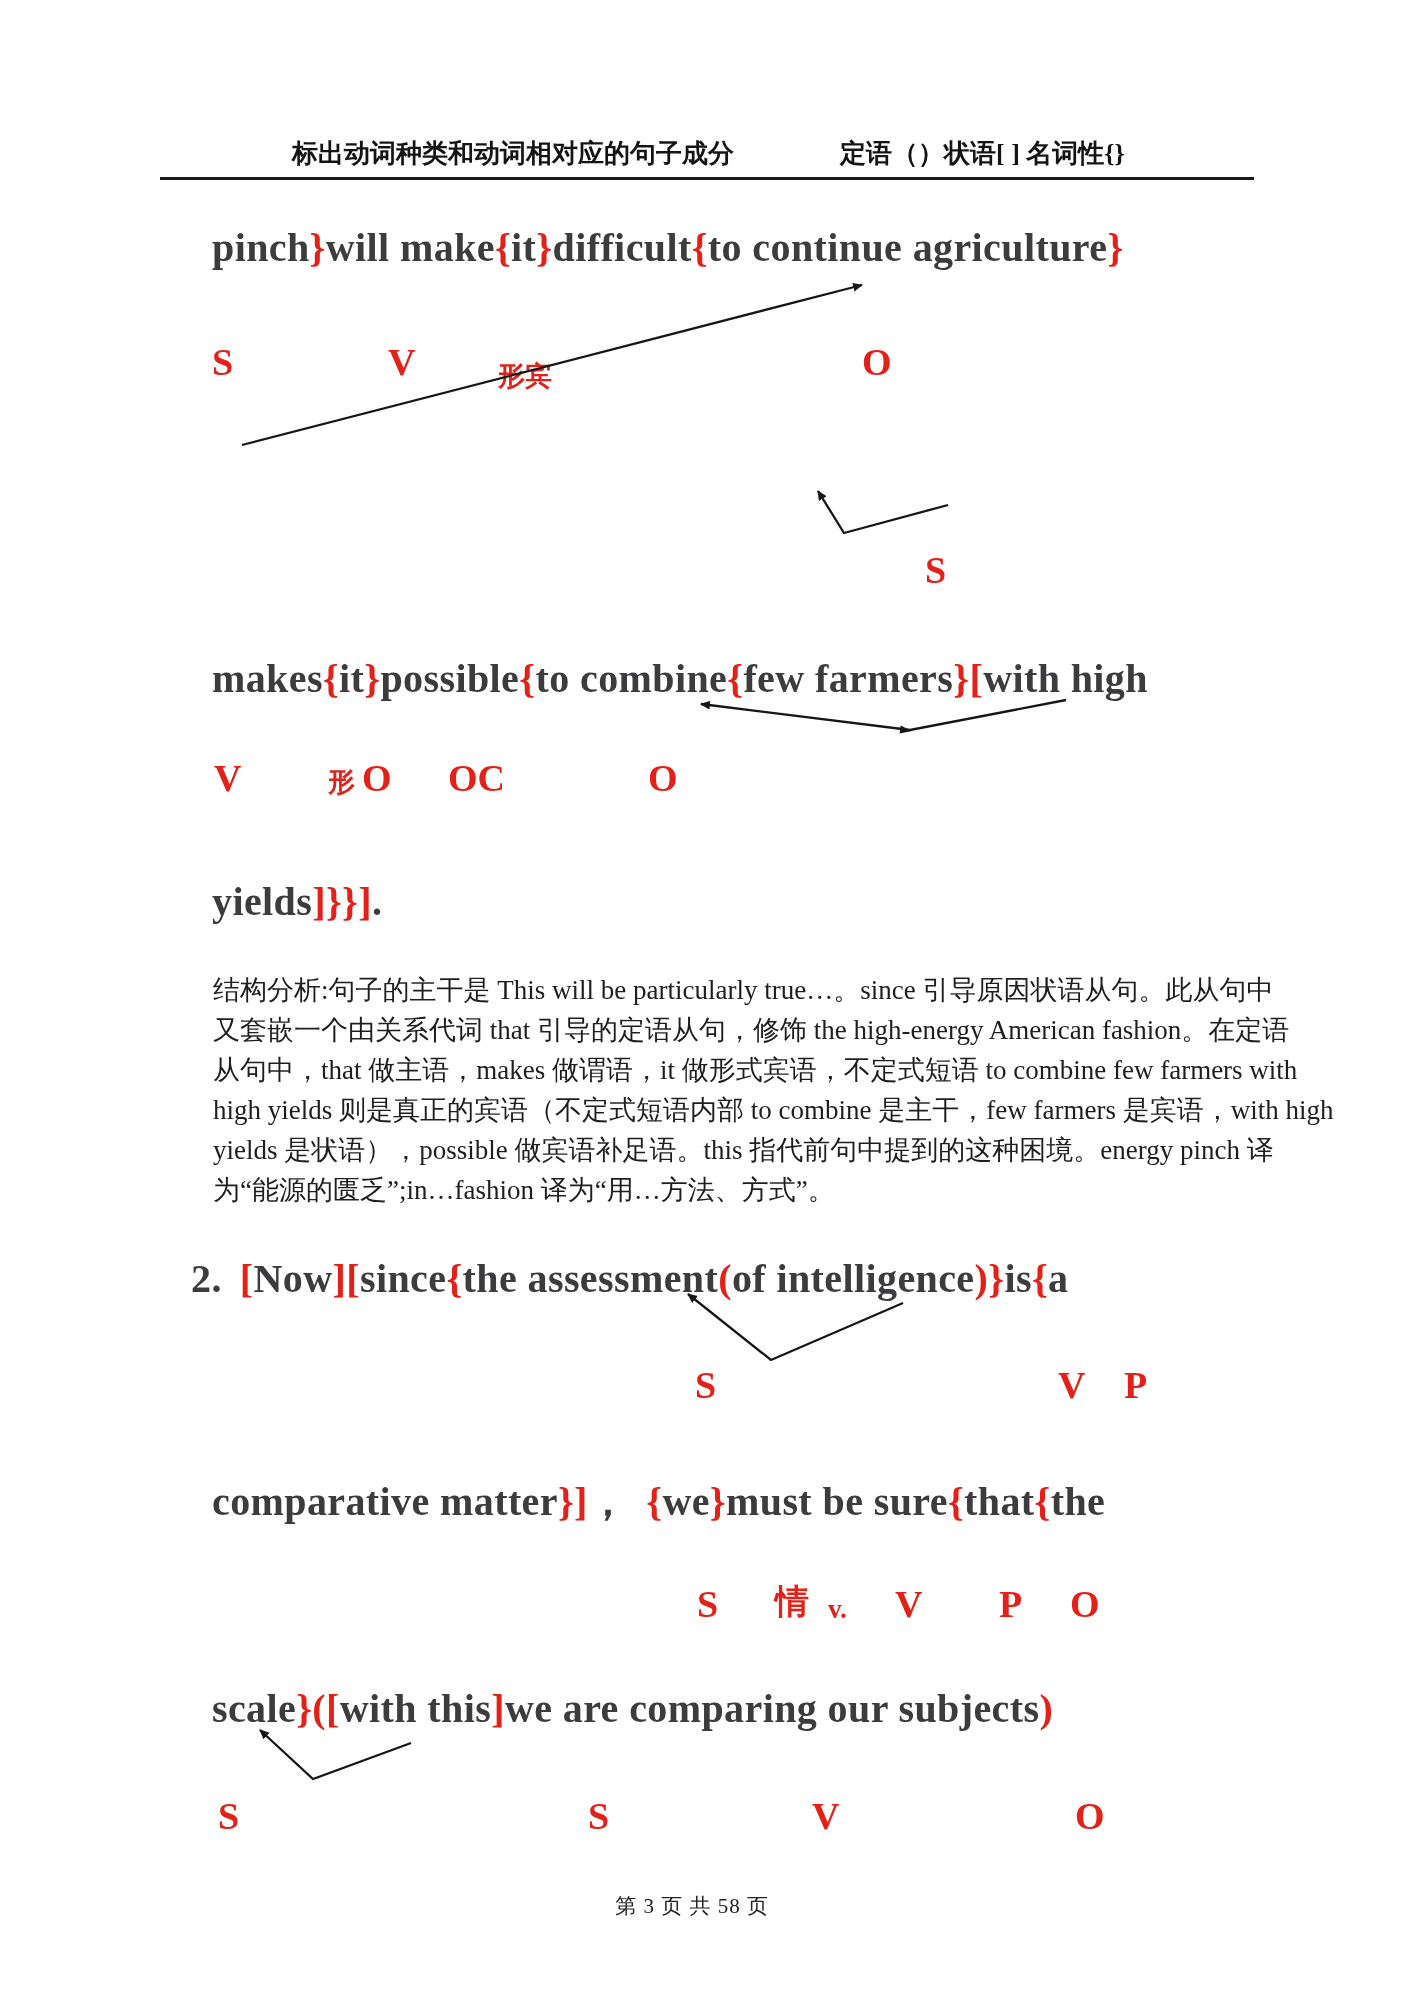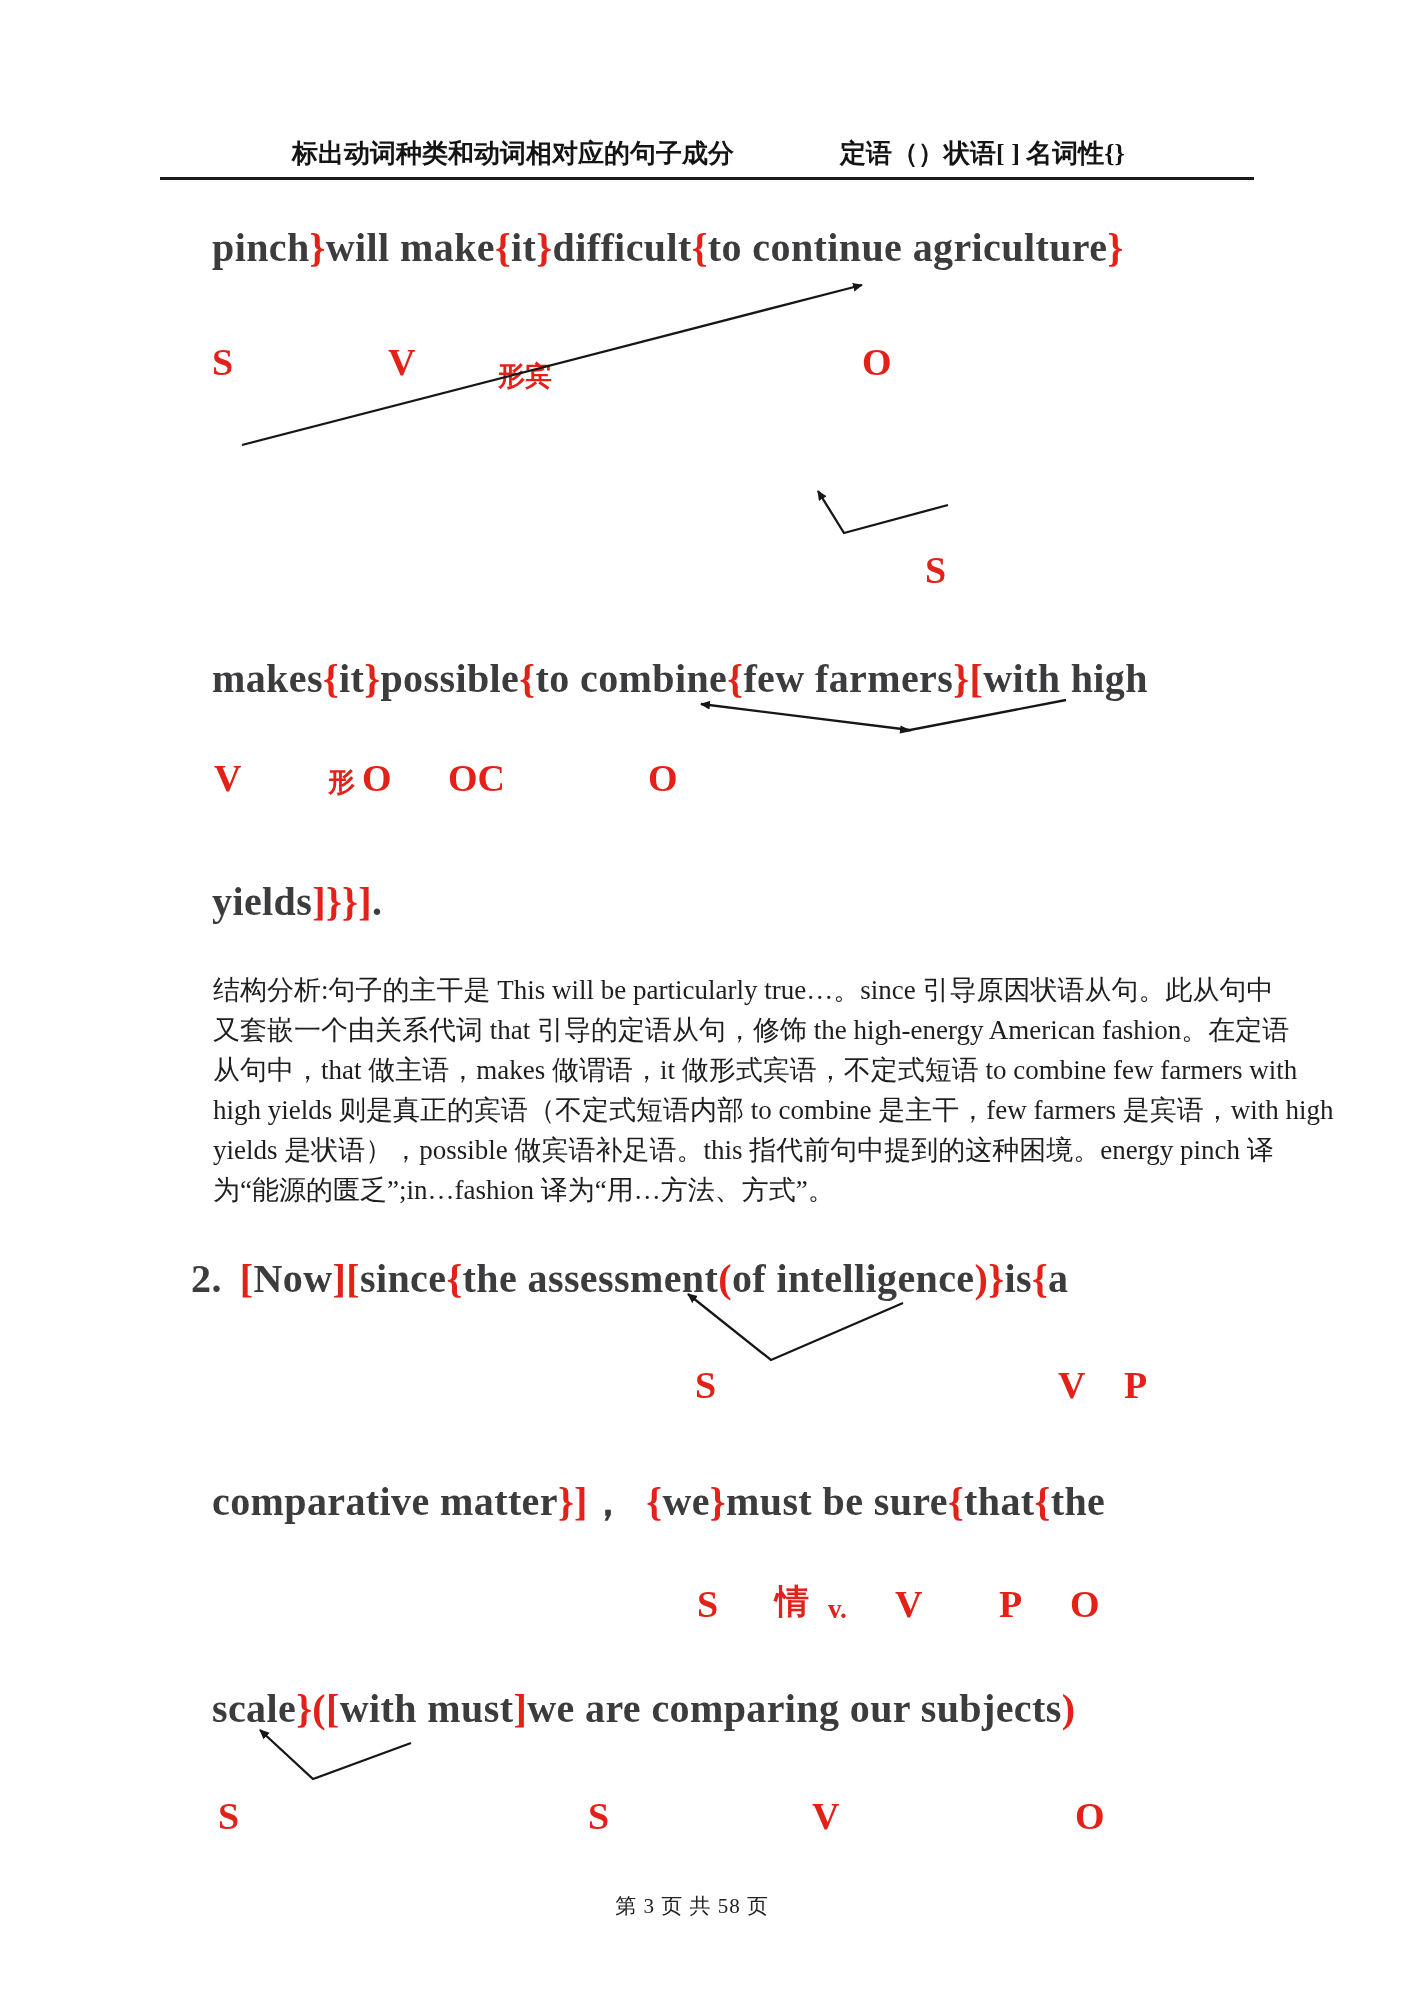--- a/index.html
+++ b/index.html
@@ -122,21 +122,21 @@
 
   <div class="bigline" style="left:212px;top:1434px"><span>comparative matter</span><span class="red">}]</span><span class="gap">，</span><span class="red">{</span><span>we</span><span class="red">}</span><span>must be sure</span><span class="red">{</span><span>that</span><span class="red">{</span><span>the</span></div>
 
   <span class="ann" style="left:697px;top:1545px">S</span>
   <span class="ann cjk-mid" style="left:775px;top:1545px">情</span>
   <span class="ann small" style="left:828px;top:1556px">v.</span>
   <span class="ann" style="left:895px;top:1545px">V</span>
   <span class="ann" style="left:999px;top:1545px">P</span>
   <span class="ann" style="left:1070px;top:1545px">O</span>
 
-  <div class="bigline" style="left:212px;top:1645px"><span>scale</span><span class="red">}([</span><span>with must</span><span class="red">]</span><span>we are comparing our subjects</span><span class="red">)</span></div>
+  <div class="bigline" style="left:212px;top:1645px"><span>scale</span><span class="red">}([</span><span>with this</span><span class="red">]</span><span>we are comparing our subjects</span><span class="red">)</span></div>
 
   <span class="ann" style="left:218px;top:1757px">S</span>
   <span class="ann" style="left:588px;top:1757px">S</span>
   <span class="ann" style="left:812px;top:1757px">V</span>
   <span class="ann" style="left:1075px;top:1757px">O</span>
 
   <div class="footer">第 3 页 共 58 页</div>
 
   <svg class="arrows" width="1414" height="1999" viewBox="0 0 1414 1999">
     <defs>

